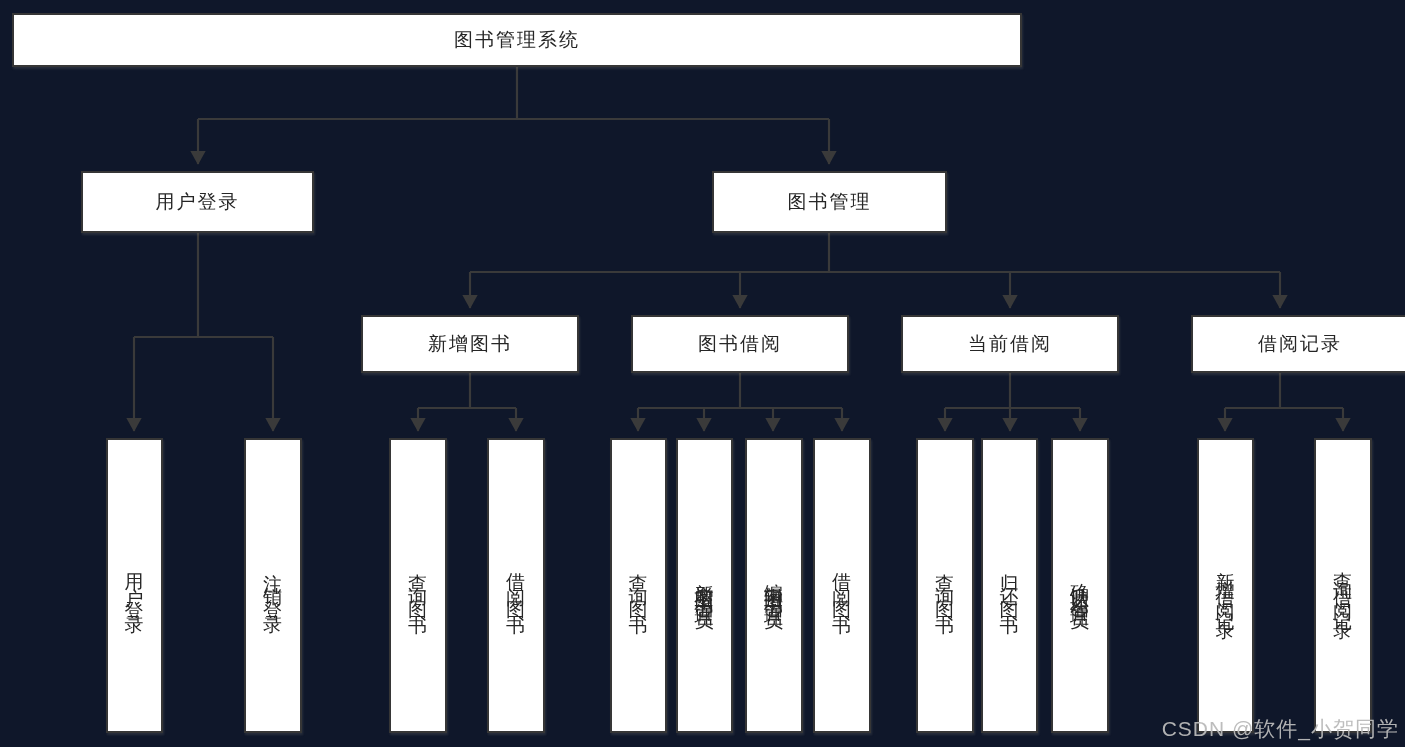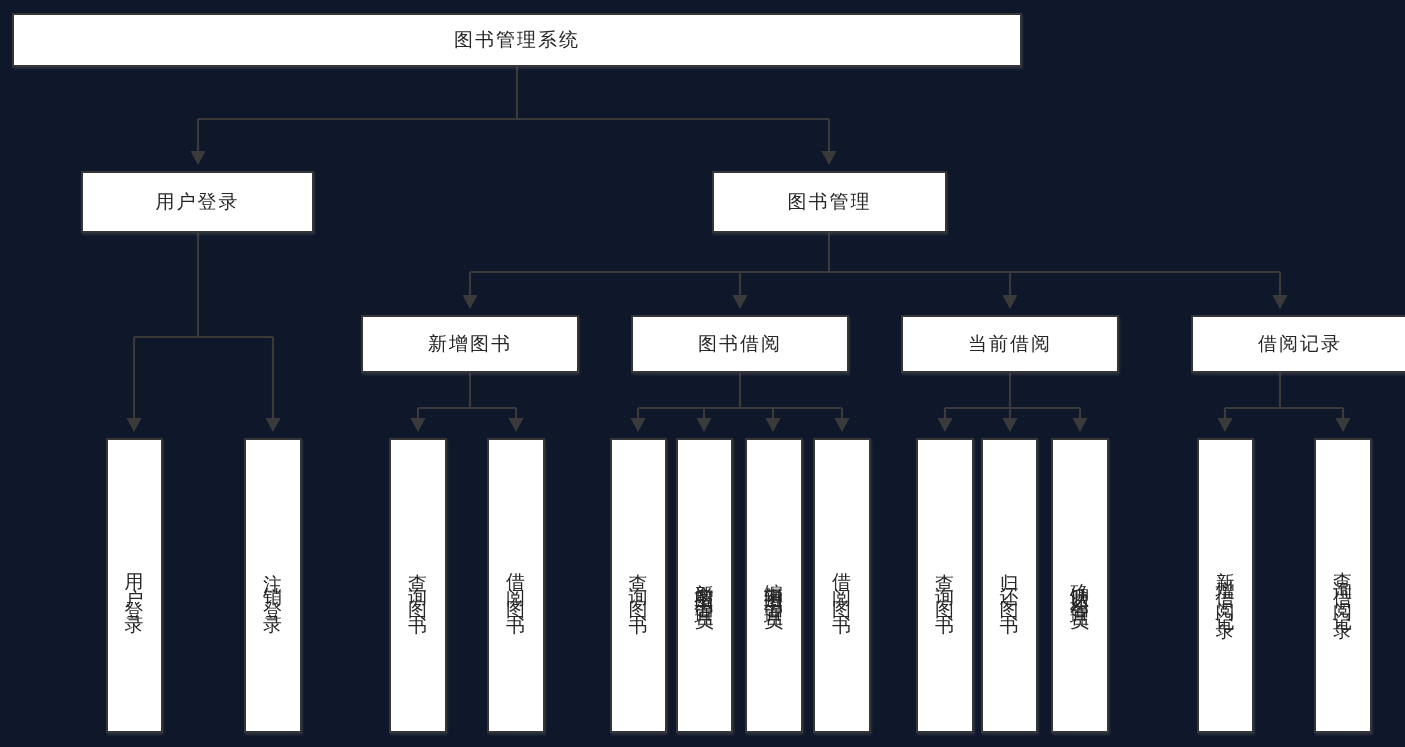--- a/index.html
+++ b/index.html
@@ -167,14 +167,15 @@
     <span class="ls-long">确认归还（管理员）</span>
   </div>
 
   <div class="node leaf" style="left:1197px; top:438px; width:57px; height:295px;">
     <span class="ls-mid">新增借阅记录</span>
   </div>
   <div class="node leaf" style="left:1314px; top:438px; width:58px; height:295px;">
     <span class="ls-mid">查询借阅记录</span>
   </div>
 
+  <div id="watermark">CSDN @软件_小贺同学</div>
 
 </div>
 
 </body></html>

